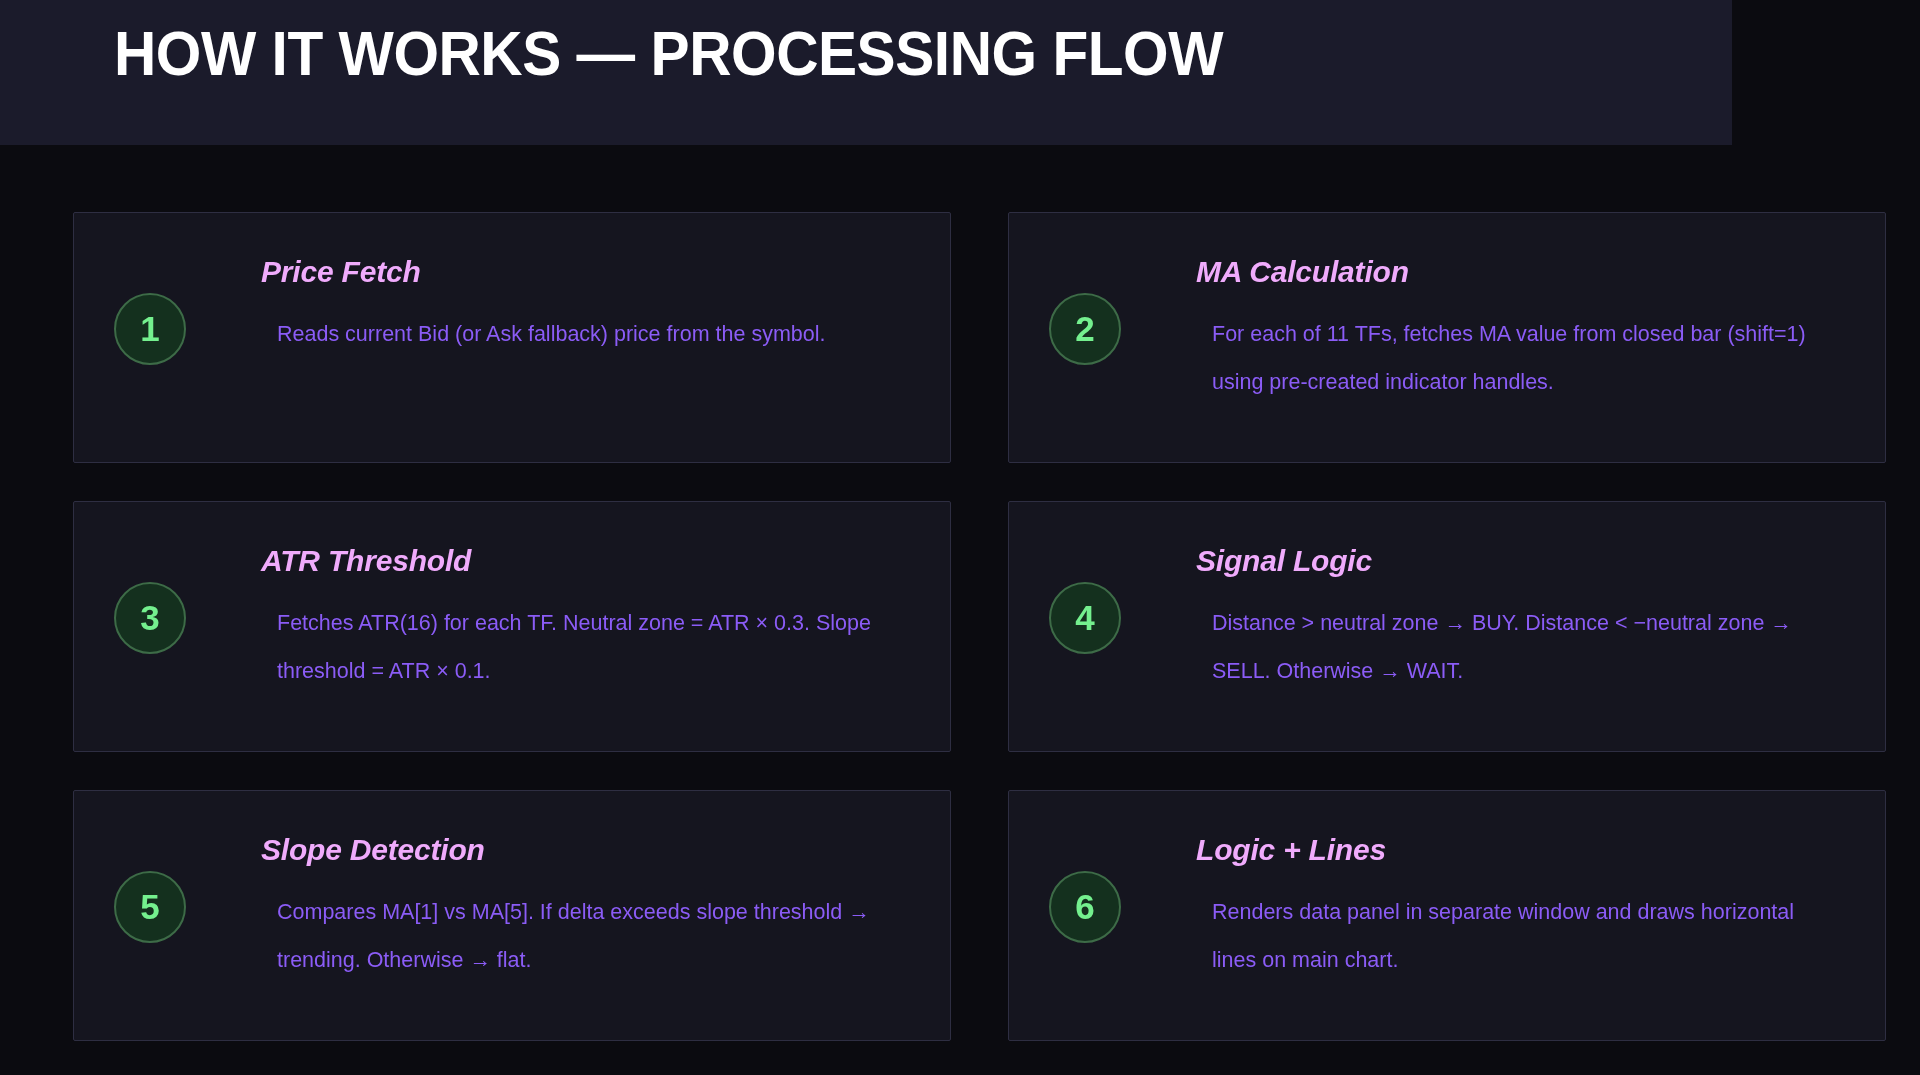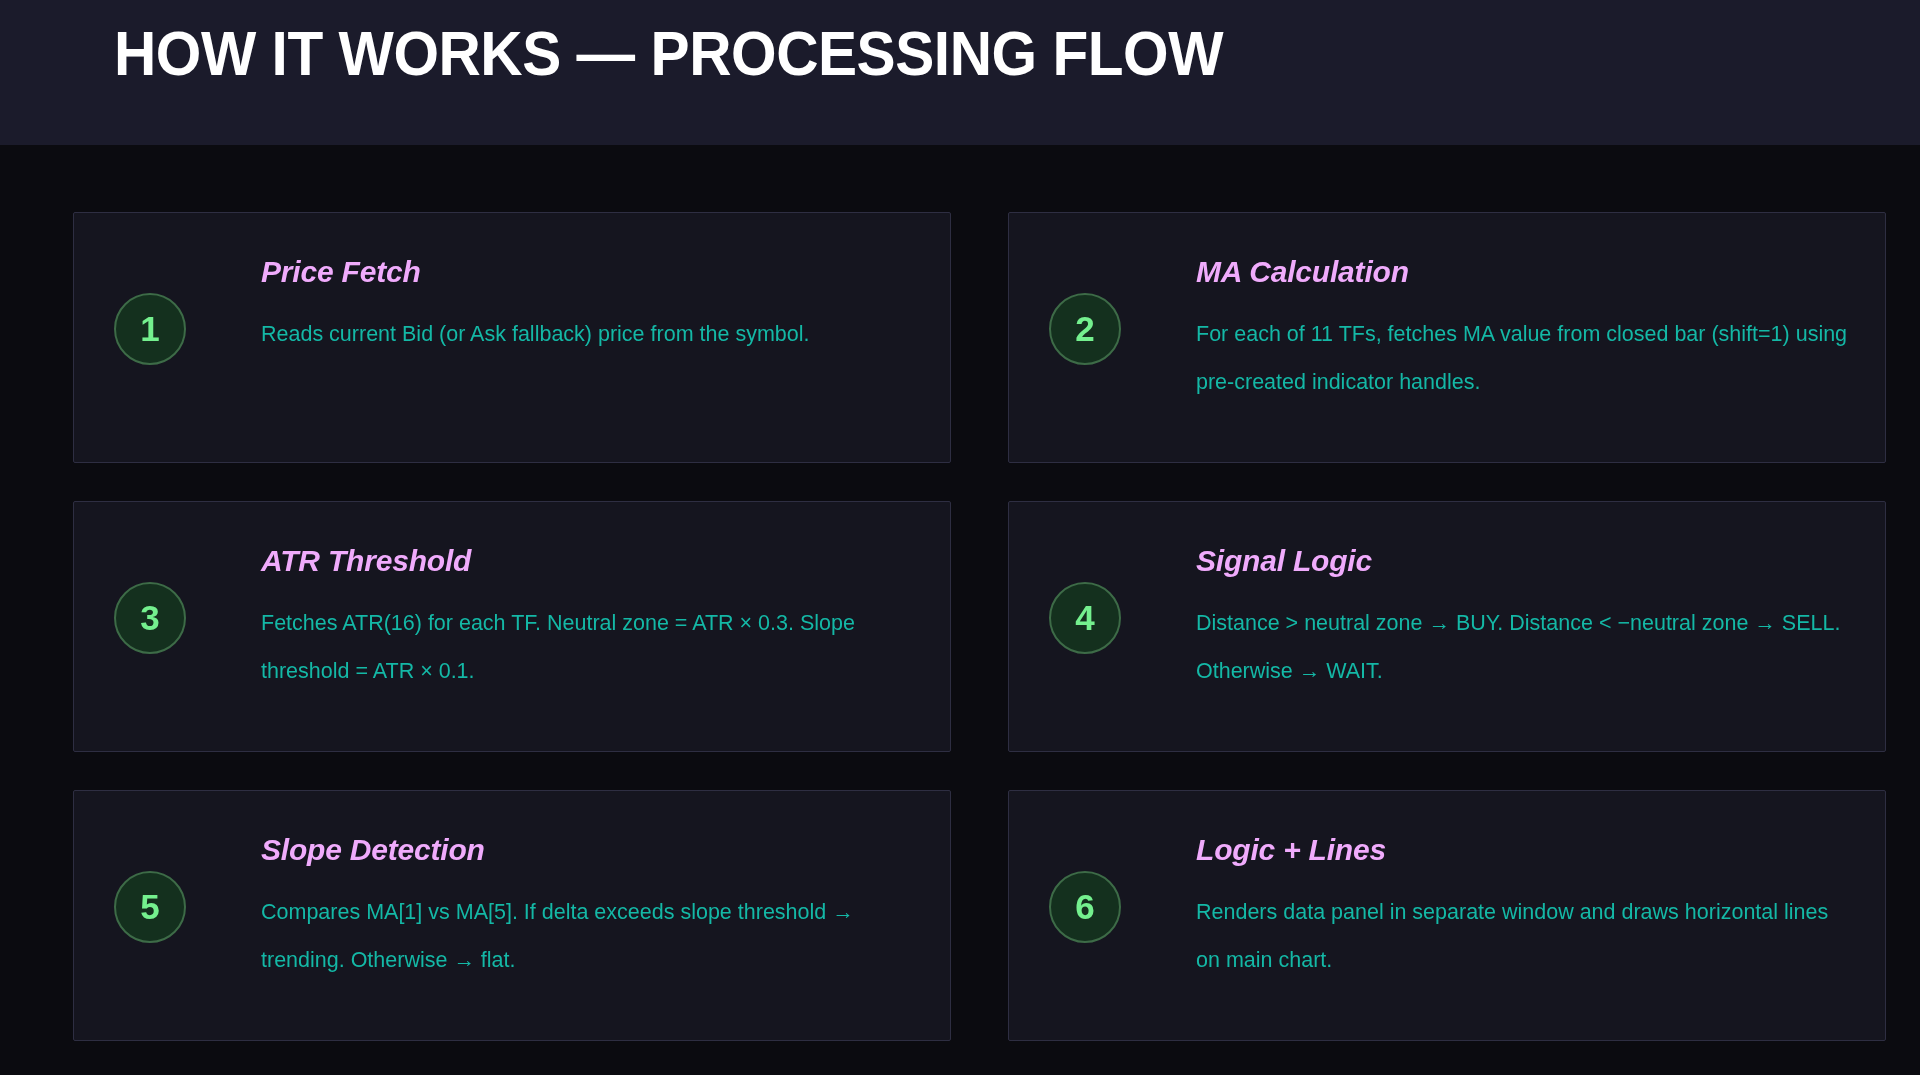--- a/index.html
+++ b/index.html
@@ -12,21 +12,21 @@
     background: #0b0b10;
     font-family: "Liberation Sans", "DejaVu Sans", sans-serif;
     overflow: hidden;
   }
 
   
   .header-band {
     position: absolute;
     left: 0;
     top: 0;
-    width: 1920px;
+    width: 1732px;
     height: 145px;
     background: #1b1b2b;
     box-sizing: border-box;
   }
   .header-title {
     position: absolute;
     left: 114px;
     top: 22px;
     font-size: 63px;
     line-height: 1;
@@ -92,23 +92,23 @@
     font-weight: 700;
     color: #f0abfc;
     line-height: 1.15;
     margin: 0 0 20px 0;
     letter-spacing: -0.2px;
     font-style: italic;
   }
   .card-desc {
     font-size: 21.5px;
     font-weight: 400;
-    color: #14b8a6;
+    color: #8b5cf6;
     line-height: 48px;
-    margin: 0;
+    margin: 16px;
     max-width: 660px;
   }
   .card--right .card-desc { max-width: 680px; }
 </style>
 </head>
 <body>
 
 <div class="header-band">
   <div class="header-title">HOW IT WORKS — PROCESSING FLOW</div>
 </div>

